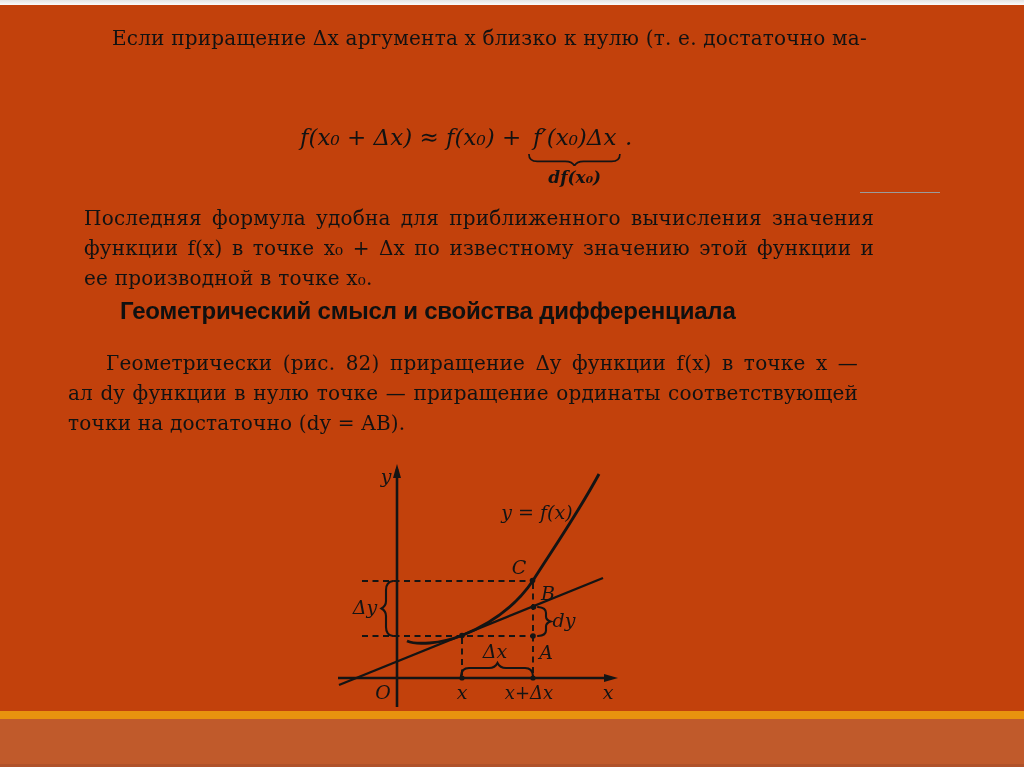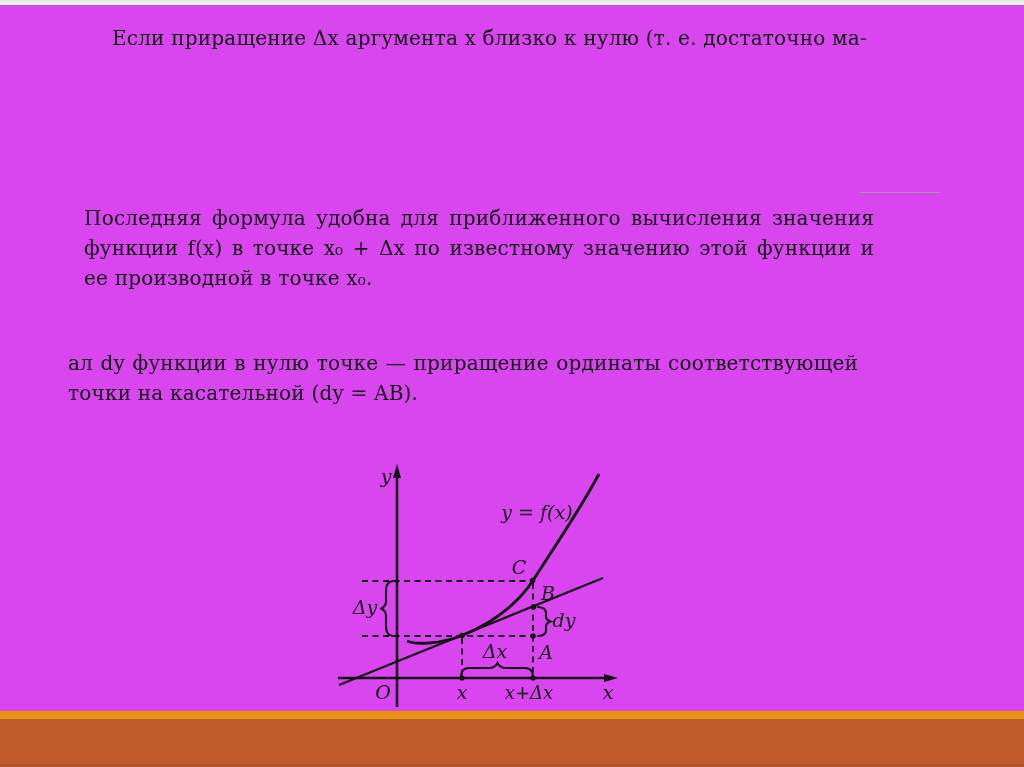--- a/index.html
+++ b/index.html
@@ -1,17 +1,17 @@
 <!DOCTYPE html>
 <html><head>
 <meta charset="utf-8">
 <style>
   html,body{margin:0;padding:0;}
   body{width:1024px;height:767px;overflow:hidden;background:#ffffff;}
-  .slide{position:relative;width:1024px;height:767px;background:#d946ef;overflow:hidden;
+  .slide{position:relative;width:1024px;height:767px;background:#c2410c;overflow:hidden;
          font-family:"DejaVu Serif",serif;color:#121212;}
   .top-edge{position:absolute;left:0;top:0;width:1024px;height:5px;
             background:linear-gradient(#e3e3e3,#fcfcfc);}
   
   .para{position:absolute;width:790px;font-size:20px;line-height:30px;
         letter-spacing:0.2px;}
   .para .tline{display:block;text-align:justify;text-align-last:justify;
                white-space:nowrap;}
   .para .tline.lastline{text-align-last:left;}
   .para .tline.indent{padding-left:38px;}
@@ -53,33 +53,44 @@
 </head>
 <body>
 
 <div class="slide">
   <div class="top-edge"></div>
 
   <div class="para" id="p1">
     <span class="tline indent">Если приращение Δx аргумента x близко к нулю (т. е. достаточно ма-</span>
   </div>
 
+  <div class="formula">
+    <span class="fpart">f(x₀ + Δx) ≈ f(x₀) +</span><span class="ubgroup">
+      <span class="fpart">f′(x₀)Δx</span>
+      <svg class="ubsvg" viewBox="0 0 100 14" preserveAspectRatio="none" aria-hidden="true">
+        <path d="M 1 1 Q 1 9 10 9 L 40 9 Q 48 9 50 14 Q 52 9 60 9 L 90 9 Q 99 9 99 1"></path>
+      </svg>
+      <span class="ublabel">df(x₀)</span>
+    </span><span class="fpart fperiod">.</span>
+  </div>
 
   <div class="gray-rule"></div>
 
   <div class="para" id="p2">
     <span class="tline">Последняя формула удобна для приближенного вычисления значения</span>
     <span class="tline">функции f(x) в точке x₀ + Δx по известному значению этой функции и</span>
     <span class="tline lastline">ее производной в точке x₀.</span>
   </div>
 
+  <div class="heading">Геометрический смысл и свойства дифференциала</div>
 
   <div class="para" id="p3">
+    <span class="tline indent">Геометрически (рис. 82) приращение Δy функции f(x) в точке x —</span>
     <span class="tline">ал dy функции в нулю точке — приращение ординаты соответствующей</span>
-    <span class="tline lastline">точки на касательной (dy = AB).</span>
+    <span class="tline lastline">точки на достаточно (dy = AB).</span>
   </div>
 
   <svg class="fig" viewBox="330 458 300 252" width="300" height="252">
 
     <line class="stroke" x1="397" y1="469" x2="397" y2="707" stroke-width="2.6"></line>
     <polygon class="dot" points="393,478 397,464 401,478"></polygon>
     <line class="stroke" x1="338" y1="678" x2="612" y2="678" stroke-width="2.6"></line>
     <polygon class="dot" points="604,674 618,678 604,682"></polygon>
 
     <path class="dash" d="M 362 581 L 529 581"></path>

